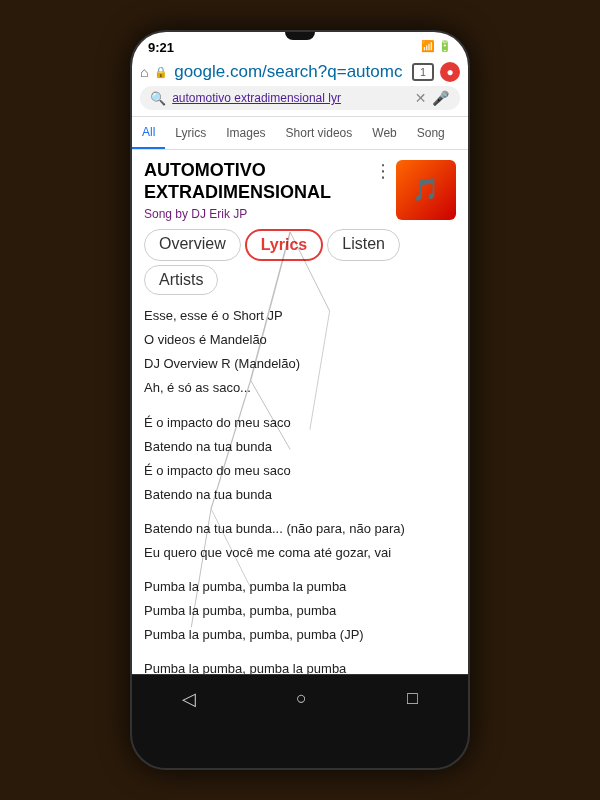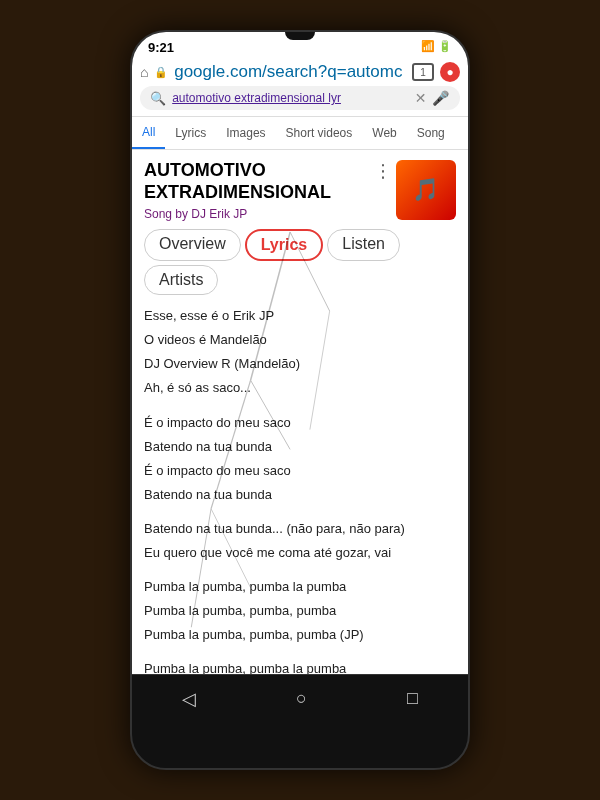--- a/index.html
+++ b/index.html
@@ -352,21 +352,21 @@
 
     <div class="lyric-tabs">
       <div class="lyric-tab">Overview</div>
       <div class="lyric-tab active">Lyrics</div>
       <div class="lyric-tab">Listen</div>
       <div class="lyric-tab">Artists</div>
     </div>
 
     <div class="lyrics-body">
       <div class="stanza">
-        <p>Esse, esse é o Erik JP</p>
+        <p>Esse, esse é o Short JP</p>
         <p>O videos é Mandelão</p>
         <p>DJ Overview R (Mandelão)</p>
         <p>Ah, é só as saco...</p>
       </div>
       <div class="stanza">
         <p>É o impacto do meu saco</p>
         <p>Batendo na tua bunda</p>
         <p>É o impacto do meu saco</p>
         <p>Batendo na tua bunda</p>
       </div>

